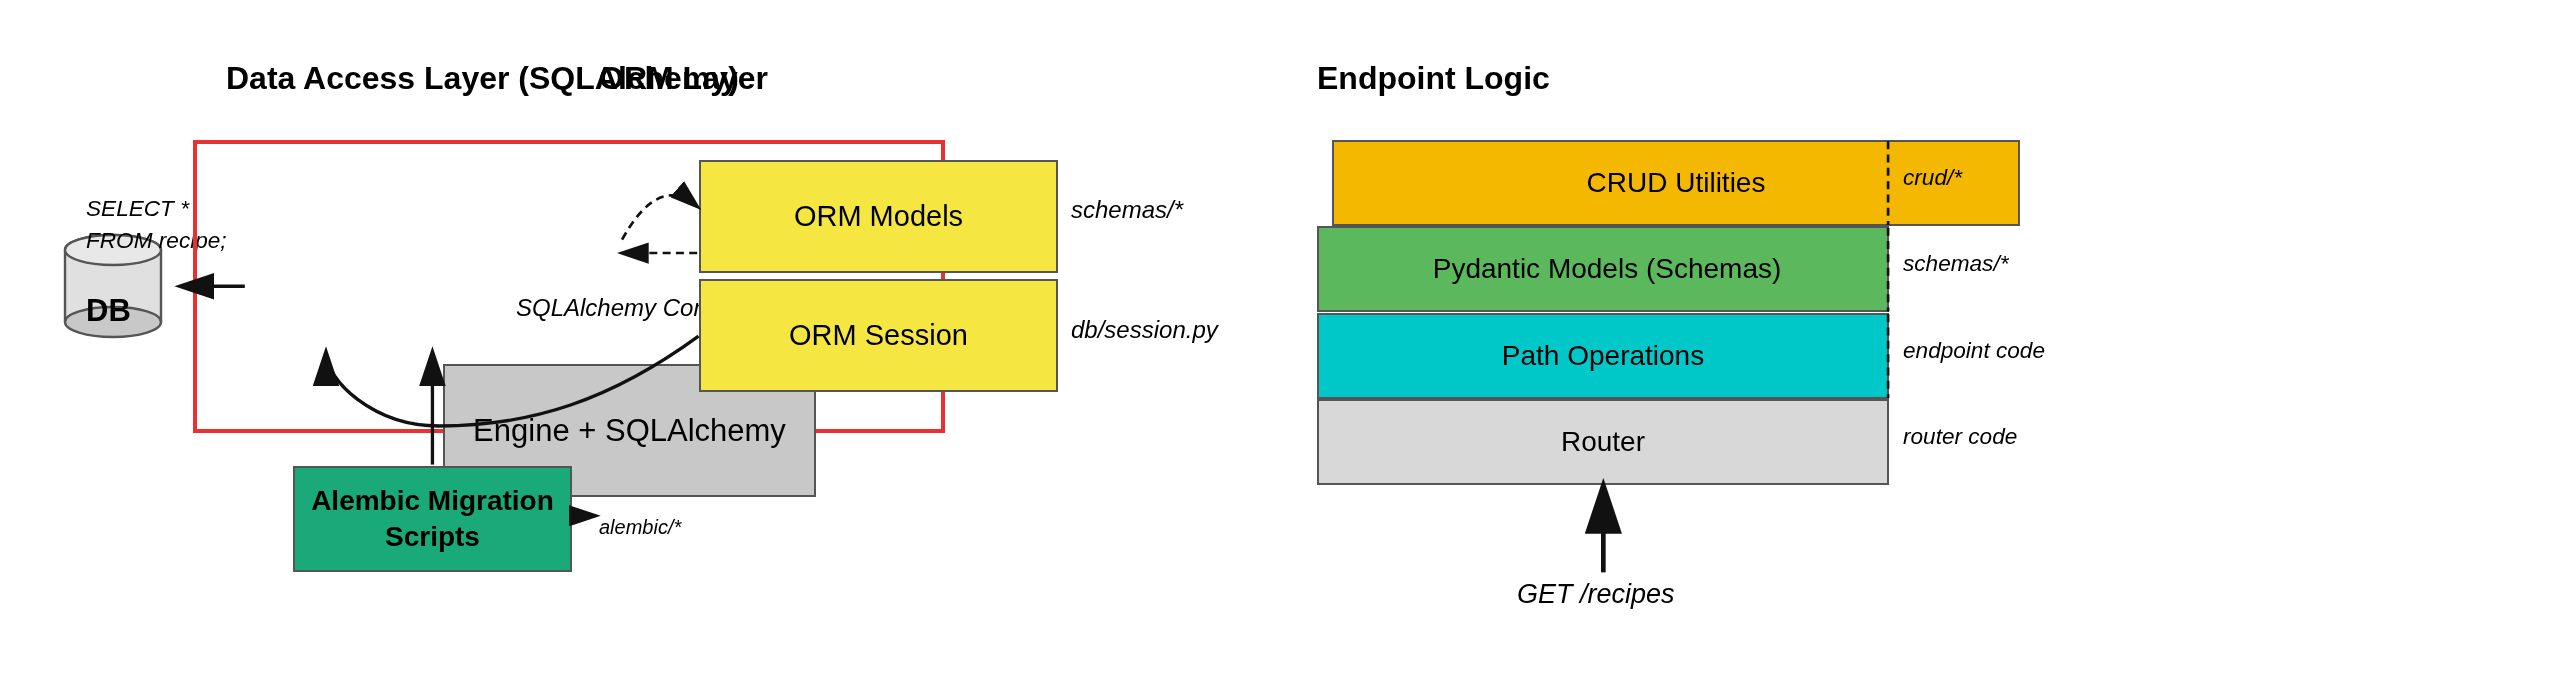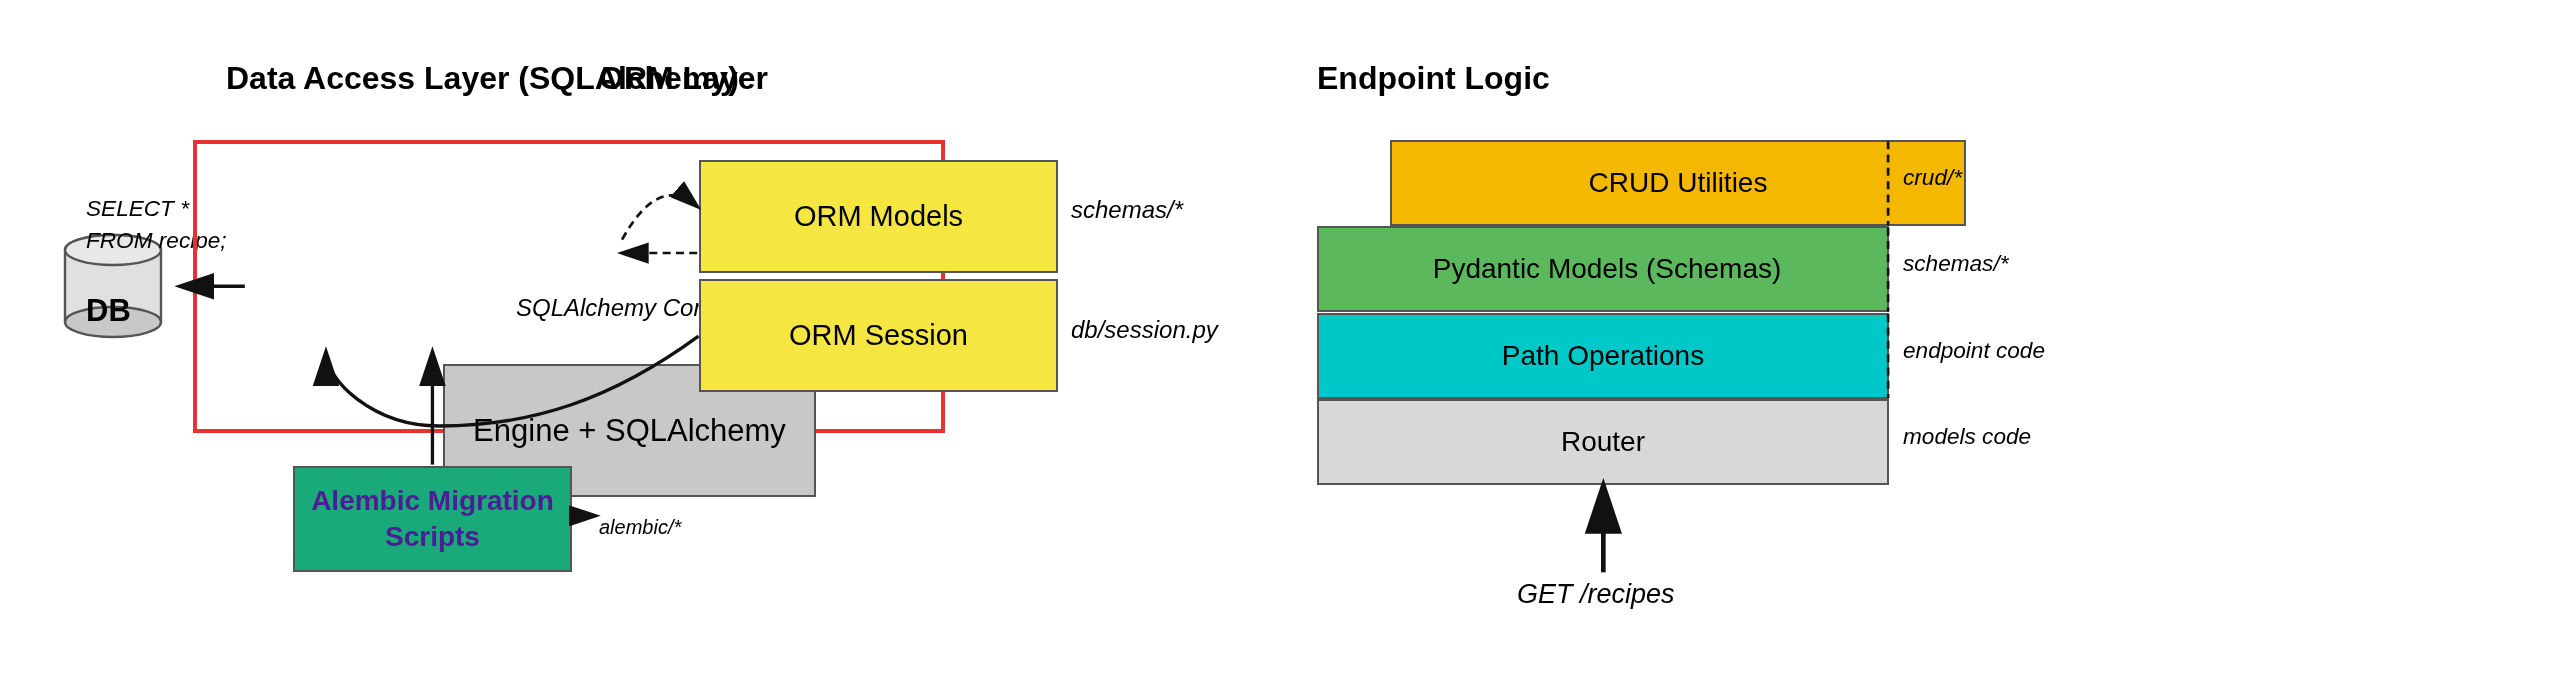--- a/index.html
+++ b/index.html
@@ -139,21 +139,21 @@
       background: #1aaa7a;
       border: 2px solid #555;
       display: flex;
       align-items: center;
       justify-content: center;
       text-align: center;
     }
     .alembic-label {
       font-size: 28px;
       font-weight: bold;
-      color: #4c1d95;
+      color: #000000;
       line-height: 1.3;
     }
 
     
     .alembic-path-label {
       position: absolute;
       left: 599px;
       top: 516px;
       font-size: 20px;
       font-style: italic;
@@ -246,39 +246,39 @@
     <span class="orm-box-label">ORM Session</span>
   </div>
   <div class="file-label" style="left: 1071px; top: 316px;">db/session.py</div>
 
   <div class="alembic-box">
     <span class="alembic-label" style="white-space: pre-line;">Alembic Migration
 Scripts</span>
   </div>
   <div class="alembic-path-label">alembic/*</div>
 
-  <div style="position:absolute; left:1390px; top:140px; width:576px; height:86px;" class="endpoint-row row-crud">
+  <div style="position:absolute; left:1332px; top:140px; width:688px; height:86px;" class="endpoint-row row-crud">
     <span class="endpoint-row-label">CRUD Utilities</span>
   </div>
   <div class="endpoint-side-label" style="left:1903px; top:165px;">crud/*</div>
 
   <div style="position:absolute; left:1317px; top:226px; width:572px; height:86px;" class="endpoint-row row-pydantic">
     <span class="endpoint-row-label">Pydantic Models (Schemas)</span>
   </div>
   <div class="endpoint-side-label" style="left:1903px; top:251px;">schemas/*</div>
 
   <div style="position:absolute; left:1317px; top:313px; width:572px; height:86px;" class="endpoint-row row-path">
     <span class="endpoint-row-label">Path Operations</span>
   </div>
   <div class="endpoint-side-label" style="left:1903px; top:338px;">endpoint code</div>
 
   <div style="position:absolute; left:1317px; top:399px; width:572px; height:86px;" class="endpoint-row row-router">
     <span class="endpoint-row-label">Router</span>
   </div>
-  <div class="endpoint-side-label" style="left:1903px; top:424px;">models code</div>
+  <div class="endpoint-side-label" style="left:1903px; top:424px;">router code</div>
 
   <div class="get-recipes-label">GET /recipes</div>
 
   <svg class="arrows-svg" xmlns="http://www.w3.org/2000/svg" viewBox="0 0 3872 1032" width="2576" height="687">
     <defs>
       <marker id="arrowhead" markerWidth="12" markerHeight="8" refX="10" refY="4" orient="auto">
         <polygon points="0 0, 12 4, 0 8" fill="#111"></polygon>
       </marker>
       <marker id="arrowhead-white" markerWidth="12" markerHeight="8" refX="10" refY="4" orient="auto">
         <polygon points="0 0, 12 4, 0 8" fill="#111"></polygon>

